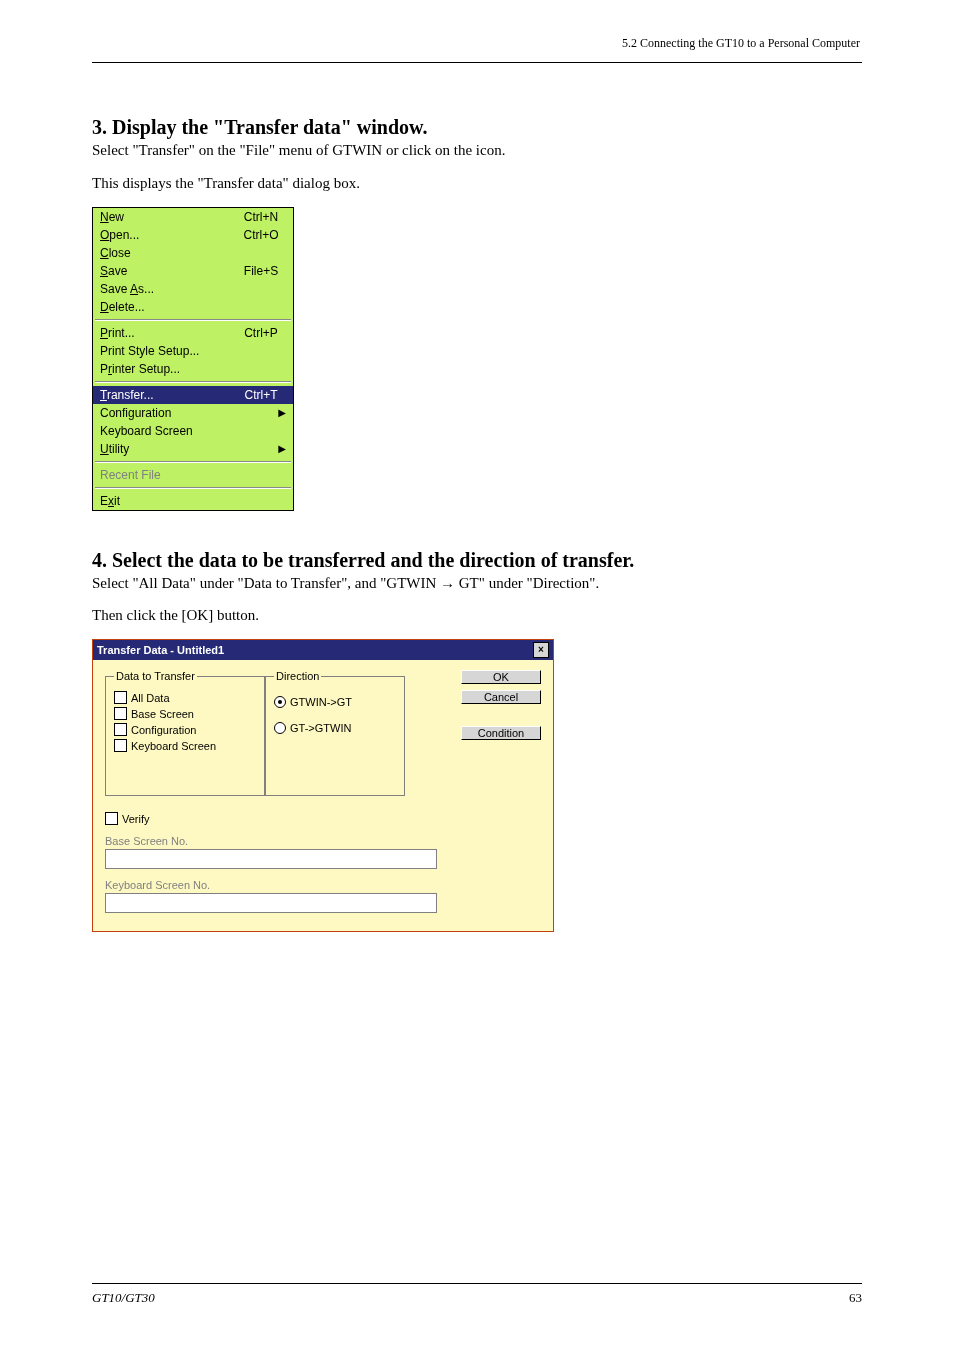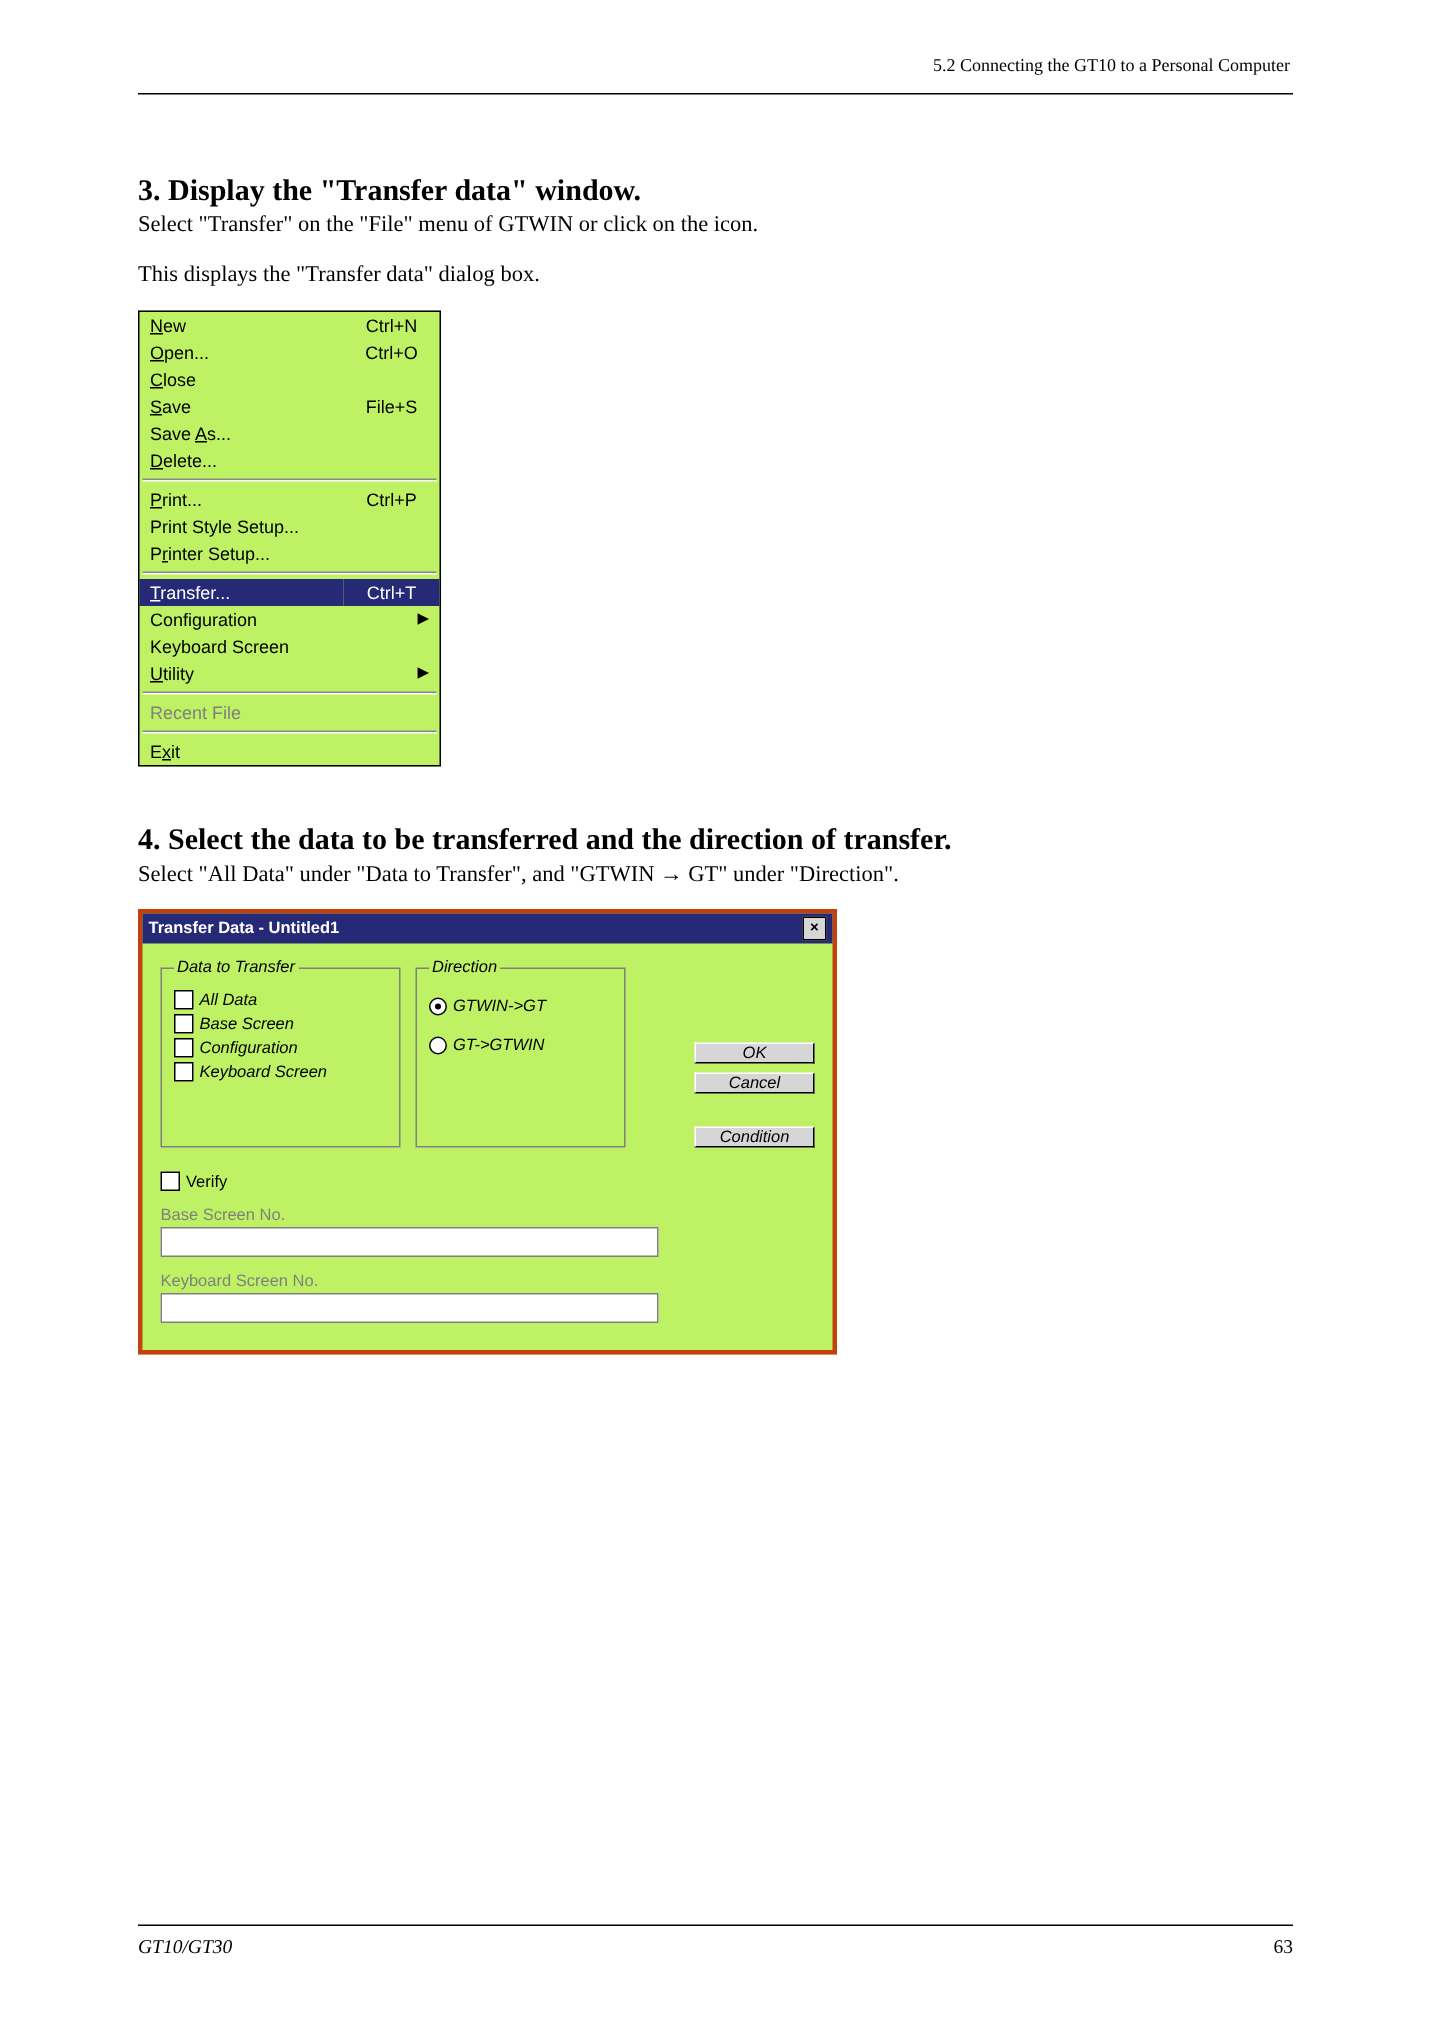--- a/index.html
+++ b/index.html
@@ -82,22 +82,22 @@
   }
   .shortcut {
     text-align: center;
     white-space: nowrap;
     width: 50px;
   }
 
   
   .dialog {
     width: 460px;
-    border: 3px solid #c2410c;
-    background: #bef264;
+    border: 1px solid #c2410c;
+    background: #fef9c3;
     font-family: "MS Sans Serif", Tahoma, sans-serif;
     font-size: 11px;
     margin-top: 6px;
   }
   .titlebar {
     background: #262a76;
     color: #fff;
     font-weight: bold;
     padding: 2px 4px;
     display: flex;
@@ -126,23 +126,21 @@
     box-sizing: border-box;
     padding: 6px 8px 10px 8px;
     margin: 0;
   }
   legend {
     font-size: 11px;
     padding: 0 2px;
   }
   .row-top {
     display: flex;
-    align-items: flex-end;
-    gap: 10px;
-    font-style: italic;
+    align-items: flex-start;
   }
   .grp-data { width: 160px; height: 126px; }
   .grp-dir { width: 140px; height: 126px; }
   .chk, .rad {
     display: flex;
     align-items: center;
     gap: 4px;
     margin: 3px 0;
   }
   .chkbox {
@@ -312,20 +310,21 @@
         <tr>
           <td>E<span class="underline">x</span>it</td>
               <td></td>
         </tr>
       </tbody>
         </table>
     </div>
 
     <div class="h-step" style="margin-top:38px">4. Select the data to be transferred and the direction of transfer.</div>
     <p class="para">Select "All Data" under "Data to Transfer", and "GTWIN → GT" under "Direction".</p>
+    <p class="para">Then click the [OK] button.</p>
 
     <div class="dialog">
       <div class="titlebar">
         <span>Transfer Data - Untitled1</span>
         <span class="closebtn">
           <span>×</span>
         </span>
       </div>
       <div class="dialog-body">
         <div class="row-top">

